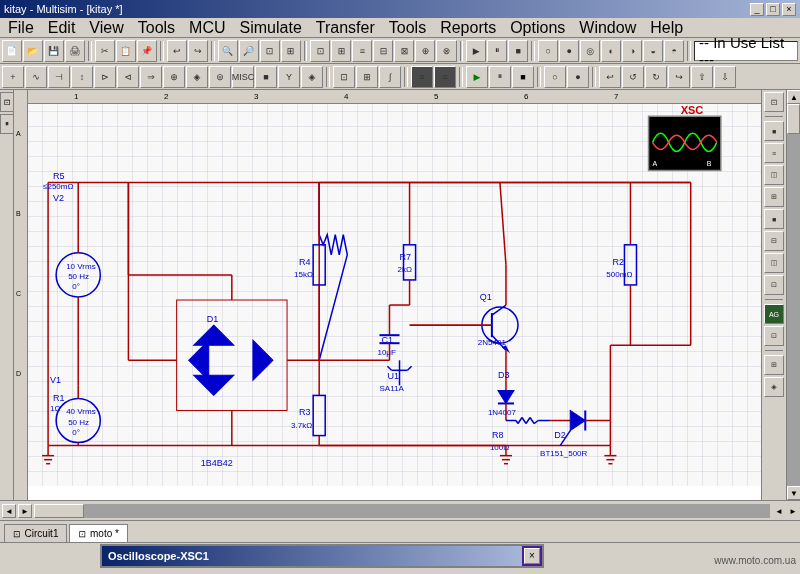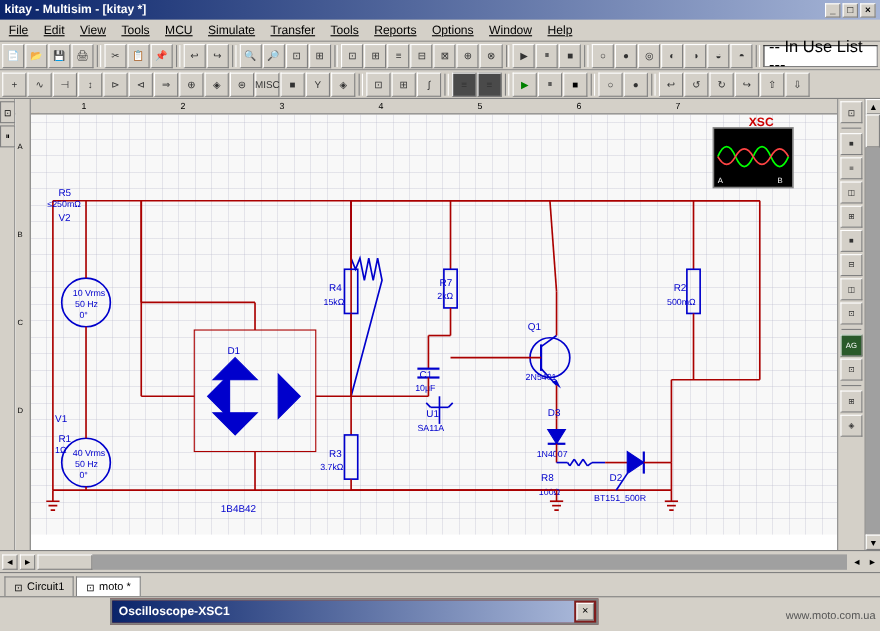--- a/index.html
+++ b/index.html
@@ -8,21 +8,21 @@
     
     .title-bar {
       background: linear-gradient(to right, #0a246a, #a6b5d7);
       color: white;
       height: 18px;
       display: flex;
       align-items: center;
       justify-content: space-between;
       padding: 0 4px;
       font-size: 11px;
-      font-weight: bold;
+      font-weight: normal;
     }
     .title-bar-buttons { display: flex; gap: 2px; }
     .title-btn {
       width: 14px; height: 13px; background: #d4d0c8;
       border: 1px solid; border-color: #fff #808080 #808080 #fff;
       font-size: 9px; display: flex; align-items: center; justify-content: center;
       cursor: pointer; color: #000;
     }
 
     
@@ -30,24 +30,23 @@
       background: #d4d0c8;
       height: 20px;
       display: flex;
       align-items: center;
       padding: 0 2px;
       border-bottom: 1px solid #808080;
       gap: 2px;
     }
     .menu-item {
       padding: 2px 6px;
-      font-size: 11px;
+      font-size: 16px;
       cursor: pointer;
       color: #000;
-      text-decoration: underline;
     }
 
     
     .toolbar-row {
       background: #d4d0c8;
       height: 26px;
       display: flex;
       align-items: center;
       padding: 2px 2px;
       border-bottom: 1px solid #808080;
@@ -582,21 +581,21 @@
     <span style="margin-right:4px; font-size:9px;">⊡</span>
     <span>Circuit1</span>
   </div>
   <div class="tab active">
     <span style="margin-right:4px; font-size:9px;">⊡</span>
     <span>moto *</span>
   </div>
 </div>
 
 <div style="position:relative; height:26px; background:#d4d0c8; border-top:1px solid #808080; display:flex; align-items:center;">
-  <div style="margin-left:100px; display:flex; align-items:center; background:#7f1d1d; border:2px solid #808080;">
+  <div style="margin-left:100px; display:flex; align-items:center; background:#4c1d95; border:2px solid #808080;">
     <div style="background: linear-gradient(to right, #0a246a, #a6b5d7); color:white; height:20px; width:420px; display:flex; align-items:center; padding:0 6px; font-size:11px; font-weight:bold; cursor:pointer;">
       <span>Oscilloscope-XSC1</span>
     </div>
     <div style="width:16px; height:16px; background:#d4d0c8; border:1px solid; border-color:#fff #808080 #808080 #fff; display:flex; align-items:center; justify-content:center; font-size:10px; cursor:pointer; margin:2px;">×</div>
   </div>
 
   <div style="position:absolute; right:4px; bottom:2px; font-size:10px; color:#555;">
     <span>www.moto.com.ua</span>
   </div>
 </div>

